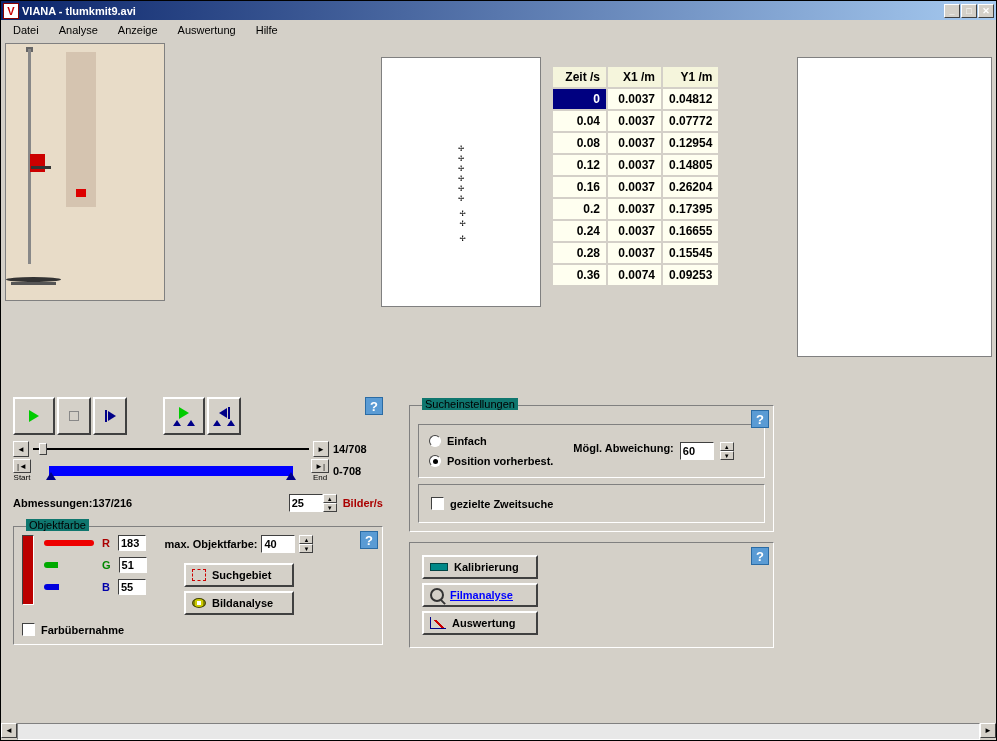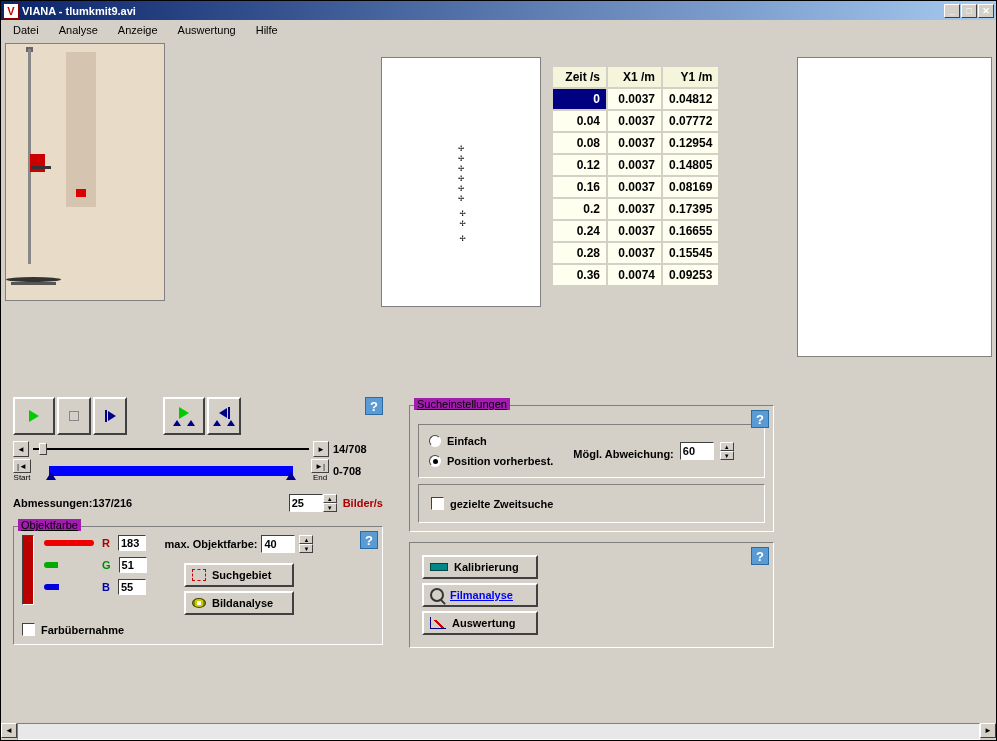--- a/index.html
+++ b/index.html
@@ -60,21 +60,21 @@
   .arrow-btn { width: 16px; height: 16px; background: #d4d0c8; border: 1px solid; border-color: #fff #404040 #404040 #fff; font-size: 8px; display: flex; align-items: center; justify-content: center; cursor: pointer; }
   
   .range-bar { height: 10px; background: #00f; position: relative; margin: 4px 18px; }
   .range-marker { position: absolute; bottom: -4px; width: 0; height: 0; border-left: 5px solid transparent; border-right: 5px solid transparent; border-bottom: 8px solid #008; }
   .se-label { font-size: 8px; }
   
   .num-input { width: 34px; height: 18px; border: 1px solid; border-color: #404040 #fff #fff #404040; background: #fff; padding: 0 2px; font-family: inherit; font-size: 11px; text-align: left; font-weight: bold; }
   .spinner { display: inline-flex; flex-direction: column; }
   .spin-btn { width: 14px; height: 9px; background: #d4d0c8; border: 1px solid; border-color: #fff #404040 #404040 #fff; font-size: 6px; display: flex; align-items: center; justify-content: center; cursor: pointer; }
   .fieldset-inset { border: 1px solid; border-color: #808080 #fff #fff #808080; padding: 8px; position: relative; margin-top: 8px; }
-  .legend { position: absolute; top: -8px; left: 4px; background: #a21caf; padding: 0 3px; text-decoration: underline; }
+  .legend { position: absolute; top: -8px; left: 12px; background: #0f766e; padding: 0 3px; }
   
   .color-bar-v { width: 12px; background: #b00; height: 70px; border: 1px solid; border-color: #404040 #fff #fff #404040; }
   .color-slider { width: 50px; height: 6px; border-radius: 3px; }
   .color-row { display: flex; align-items: center; gap: 8px; margin-bottom: 6px; }
   .color-val { width: 28px; border: 1px solid; border-color: #404040 #fff #fff #404040; background: #fff; padding: 1px 2px; font-weight: bold; font-family: Arial; }
   
   .wide-btn { width: 110px; height: 24px; background: #d4d0c8; border: 2px solid; border-color: #fff #404040 #404040 #fff; cursor: pointer; display: flex; align-items: center; gap: 6px; padding: 0 6px; font-family: inherit; font-size: 11px; font-weight: bold; }
   .wide-btn2 { width: 116px; }
   
   .search-panel { position: absolute; left: 408px; top: 358px; width: 365px; }
@@ -170,21 +170,21 @@
             <td>0.12954</td>
           </tr>
           <tr>
             <td>0.12</td>
             <td>0.0037</td>
             <td>0.14805</td>
           </tr>
           <tr>
             <td>0.16</td>
             <td>0.0037</td>
-            <td>0.08169</td>
+            <td>0.26204</td>
           </tr>
           <tr>
             <td>0.2</td>
             <td>0.0037</td>
             <td>0.17395</td>
           </tr>
           <tr>
             <td>0.24</td>
             <td>0.0037</td>
             <td>0.16655</td>
@@ -348,21 +348,21 @@
           <div>
             <div class="radio">
               <div class="radio-dot"></div>
               <span style="font-weight:bold">Einfach</span>
             </div>
             <div class="radio" style="margin-bottom:0">
               <div class="radio-dot checked"></div>
               <span style="font-weight:bold">Position vorherbest.</span>
             </div>
           </div>
-          <div style="display:flex;align-items:flex-end;gap:6px;font-weight:bold">
+          <div style="display:flex;align-items:flex-start;gap:6px;font-weight:bold">
             <span>Mögl. Abweichung:</span>
             <input class="num-input" value="60" style="">
             <div class="spinner">
               <div class="spin-btn">▲</div>
               <div class="spin-btn">▼</div>
             </div>
           </div>
         </div>
 
         <div style="border:1px solid;border-color:#808080 #fff #fff #808080;padding:12px;margin-top:6px;">

